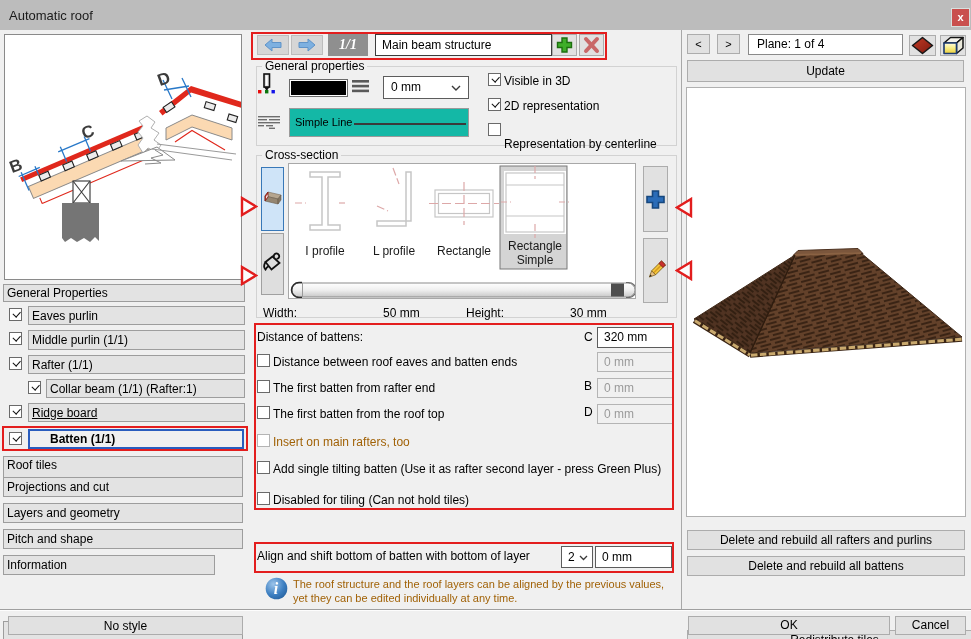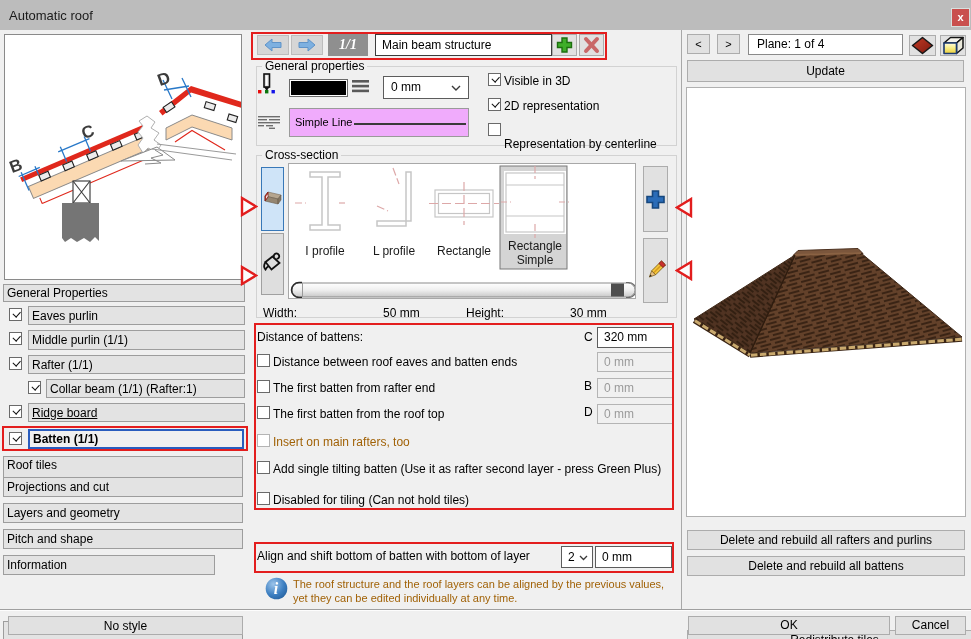--- a/index.html
+++ b/index.html
@@ -90,21 +90,21 @@
   <div class="abs cb ck" style="left:9px;top:332px;"></div>
   <div class="abs hdr" style="left:28px;top:330px;width:217px;height:20px;line-height:18px;">Middle purlin (1/1)</div>
   <div class="abs cb ck" style="left:9px;top:357px;"></div>
   <div class="abs hdr" style="left:28px;top:355px;width:217px;height:19px;line-height:18px;">Rafter (1/1)</div>
   <div class="abs cb ck" style="left:28px;top:381px;"></div>
   <div class="abs hdr" style="left:46px;top:379px;width:199px;height:19px;line-height:18px;">Collar beam (1/1) (Rafter:1)</div>
   <div class="abs cb ck" style="left:9px;top:405px;"></div>
   <div class="abs hdr" style="left:28px;top:403px;width:217px;height:19px;line-height:18px;text-decoration:underline;">Ridge board</div>
   <div class="abs redbox" style="left:2px;top:426px;width:246px;height:25px;"></div>
   <div class="abs cb ck" style="left:9px;top:432px;"></div>
-  <div class="abs" style="left:28px;top:429px;width:216px;height:20px;background:#f0f0f0;border:2px solid #2a5dbe;box-sizing:border-box;line-height:16px;padding-left:3px;font-weight:bold;">Batten (1/1)</div>
+  <div class="abs" style="left:28px;top:429px;width:216px;height:20px;background:#f0f0f0;border:2px solid #2a5dbe;box-sizing:border-box;line-height:16px;padding-left:20px;font-weight:bold;">Batten (1/1)</div>
   <div class="abs hdr" style="left:3px;top:456px;width:240px;height:33px;line-height:16px;">Roof tiles</div>
   <div class="abs hdr" style="left:3px;top:477px;width:240px;height:20px;line-height:19px;">Projections and cut</div>
   <div class="abs hdr" style="left:3px;top:503px;width:240px;height:20px;line-height:19px;">Layers and geometry</div>
   <div class="abs hdr" style="left:3px;top:529px;width:240px;height:20px;line-height:19px;">Pitch and shape</div>
   <div class="abs hdr" style="left:3px;top:555px;width:212px;height:20px;line-height:19px;">Information</div>
   <div class="abs hdr" style="left:3px;top:581px;width:240px;height:20px;line-height:19px;text-align:center;padding-left:8px;margin-top:40px;">BIM Parameters</div>
   <div class="abs btn" style="left:8px;top:616px;width:235px;height:19px;line-height:18px;">No style</div>
 
   <div class="abs" style="left:681px;top:30px;width:1px;height:579px;background:#a8a8a8;"></div>
   <div class="abs" style="left:0;top:609px;width:971px;height:1px;background:#9f9f9f;"></div>
@@ -176,21 +176,21 @@
           <rect x="0" y="0" width="22" height="1.4"></rect>
           <rect x="0" y="3" width="9" height="1.4"></rect>
           <rect x="11" y="3" width="11" height="1.4"></rect>
           <rect x="0" y="6" width="22" height="1.4"></rect>
           <rect x="0" y="9" width="6" height="1.4"></rect>
           <rect x="8" y="9" width="7" height="1.4"></rect>
           <rect x="11" y="11.6" width="6" height="1.4"></rect>
         </g>
       </svg>
     </div>
-  <div class="abs" style="left:289px;top:108px;width:180px;height:29px;background:#f0abfc;border:1px solid #9a9a9a;box-sizing:border-box;line-height:27px;padding-left:5px;font-size:11px;">Simple Line<span style="position:absolute;left:64px;top:13.5px;width:112px;height:2px;background:#3a3a3a;"></span></div>
+  <div class="abs" style="left:289px;top:108px;width:180px;height:29px;background:#14b8a6;border:1px solid #9a9a9a;box-sizing:border-box;line-height:27px;padding-left:5px;font-size:11px;">Simple Line<span style="position:absolute;left:64px;top:13.5px;width:112px;height:2px;background:#3a3a3a;"></span></div>
 
   <div class="abs grp" style="left:256px;top:155px;width:421px;height:163px;"></div>
   <div class="abs grplbl" style="left:262px;top:148px;">Cross-section</div>
   <div class="abs" style="left:261px;top:167px;width:23px;height:64px;background:#cfe4f8;border:1px solid #3878b8;box-sizing:border-box;" id="beambtn">
       <svg width="21" height="62" viewBox="0 0 21 62">
         <g transform="translate(2,24)">
           <path d="M1 4 L4 0 L17 3 L14 7 Z" fill="#b5a58f" stroke="#7a6a58" stroke-width="0.6"></path>
           <path d="M1 4 L14 7 L14 12 L1 9 Z" fill="#958672" stroke="#6a5c4c" stroke-width="0.6"></path>
           <path d="M14 7 L17 3 L17 8 L14 12 Z" fill="#847663" stroke="#6a5c4c" stroke-width="0.6"></path>
           <path d="M1 4 L4 0 L4 5 L1 9 Z" fill="#c23a2e" stroke="#7e1f18" stroke-width="0.8"></path>

